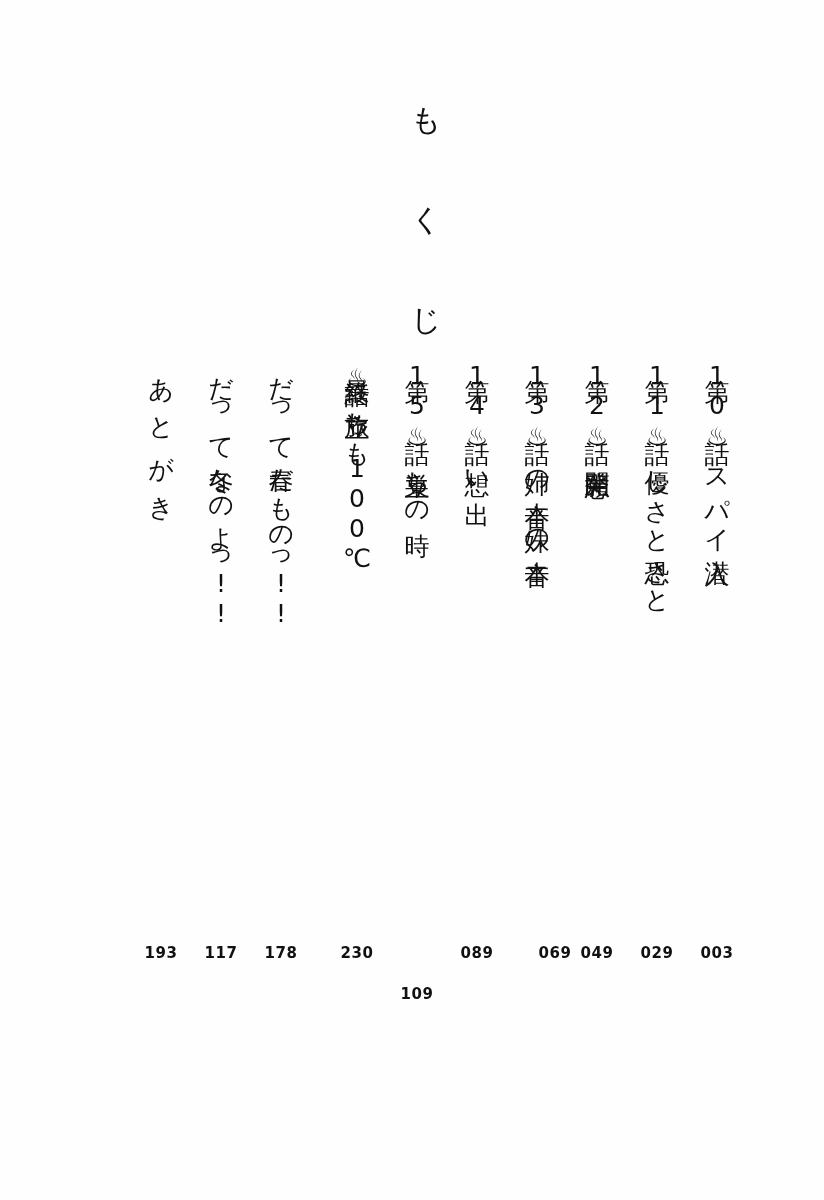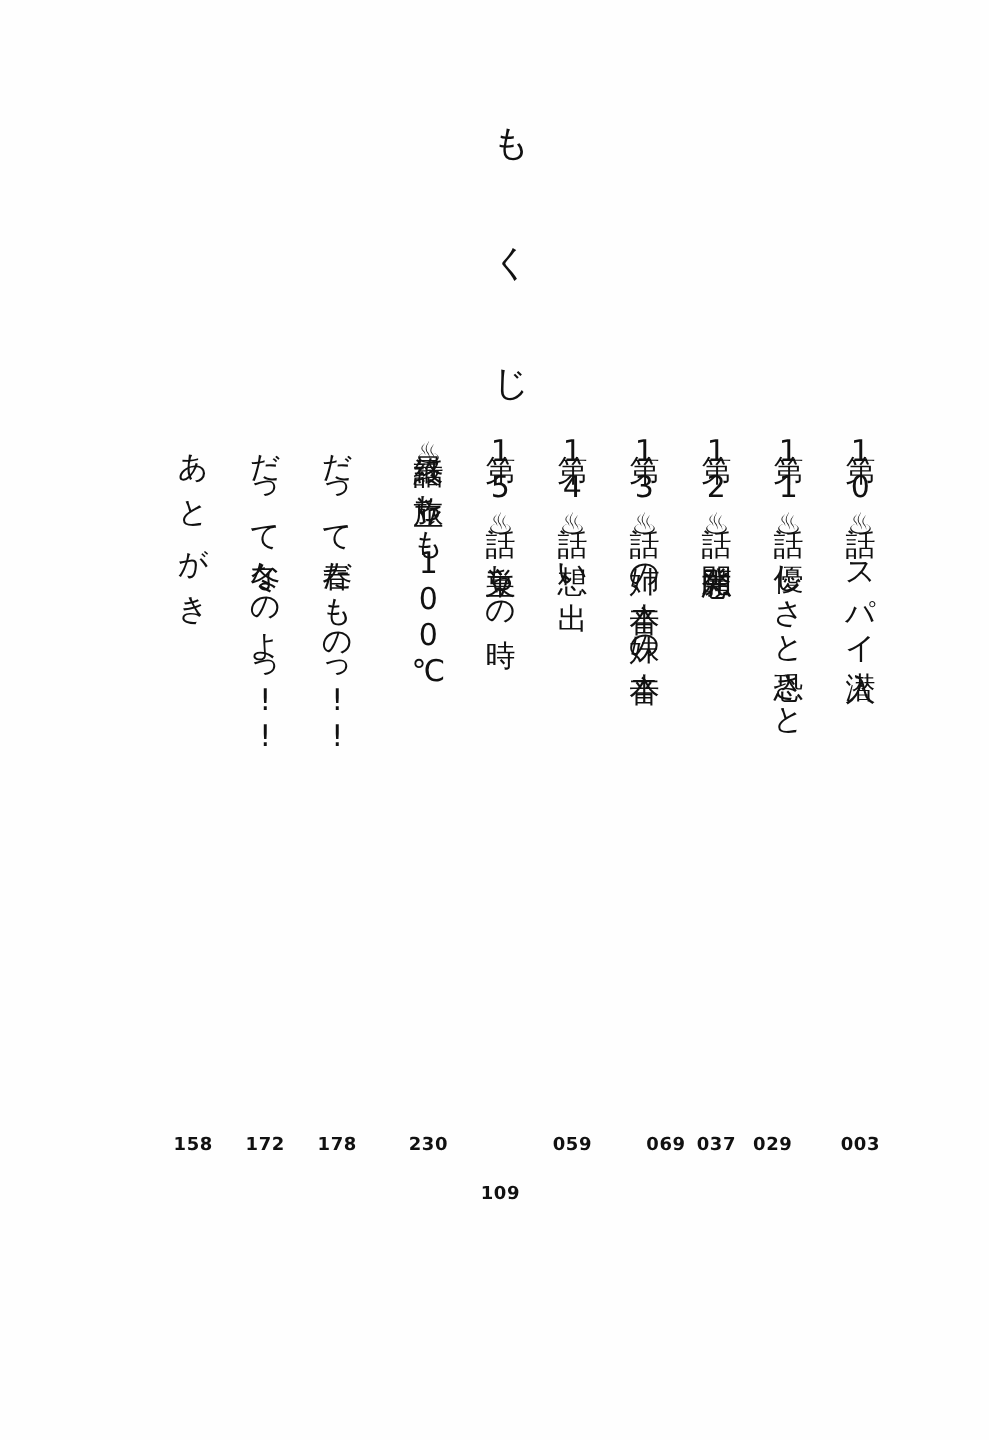--- a/index.html
+++ b/index.html
@@ -110,24 +110,24 @@
       <div class="entry" style="left: 415px;"><span class="vtext">第14話♨想い出</span></div>
       <div class="entry" style="left: 355px;"><span class="vtext">第15話♨巣立ちの時</span></div>
       <div class="entry" style="left: 295px;"><span class="vtext">最終話♨旅立ちも100℃</span></div>
       <div class="entry" style="left: 219px;"><span class="vtext">だって春だものっ!!</span></div>
       <div class="entry" style="left: 159px;"><span class="vtext">だって冬なのよっ!!</span></div>
       <div class="entry afterword" style="left: 99px;"><span class="vtext">あとがき</span></div>
     </div>
 
   <div class="pagenums">
       <div class="pagenum" style="left: 655px;">003</div>
-      <div class="pagenum" style="left: 582px;">029</div>
-      <div class="pagenum" style="left: 535px;">037</div>
+      <div class="pagenum" style="left: 595px;">029</div>
+      <div class="pagenum" style="left: 535px;">049</div>
       <div class="pagenum" style="left: 493px;">069</div>
-      <div class="pagenum" style="left: 415px;">059</div>
+      <div class="pagenum" style="left: 415px;">089</div>
       <div class="pagenum" style="left: 355px; margin-top: 41px;">109</div>
       <div class="pagenum" style="left: 295px;">230</div>
       <div class="pagenum" style="left: 219px;">178</div>
-      <div class="pagenum" style="left: 159px;">172</div>
-      <div class="pagenum" style="left: 99px;">158</div>
+      <div class="pagenum" style="left: 159px;">117</div>
+      <div class="pagenum" style="left: 99px;">193</div>
     </div>
 
 </div>
 
 </body></html>

